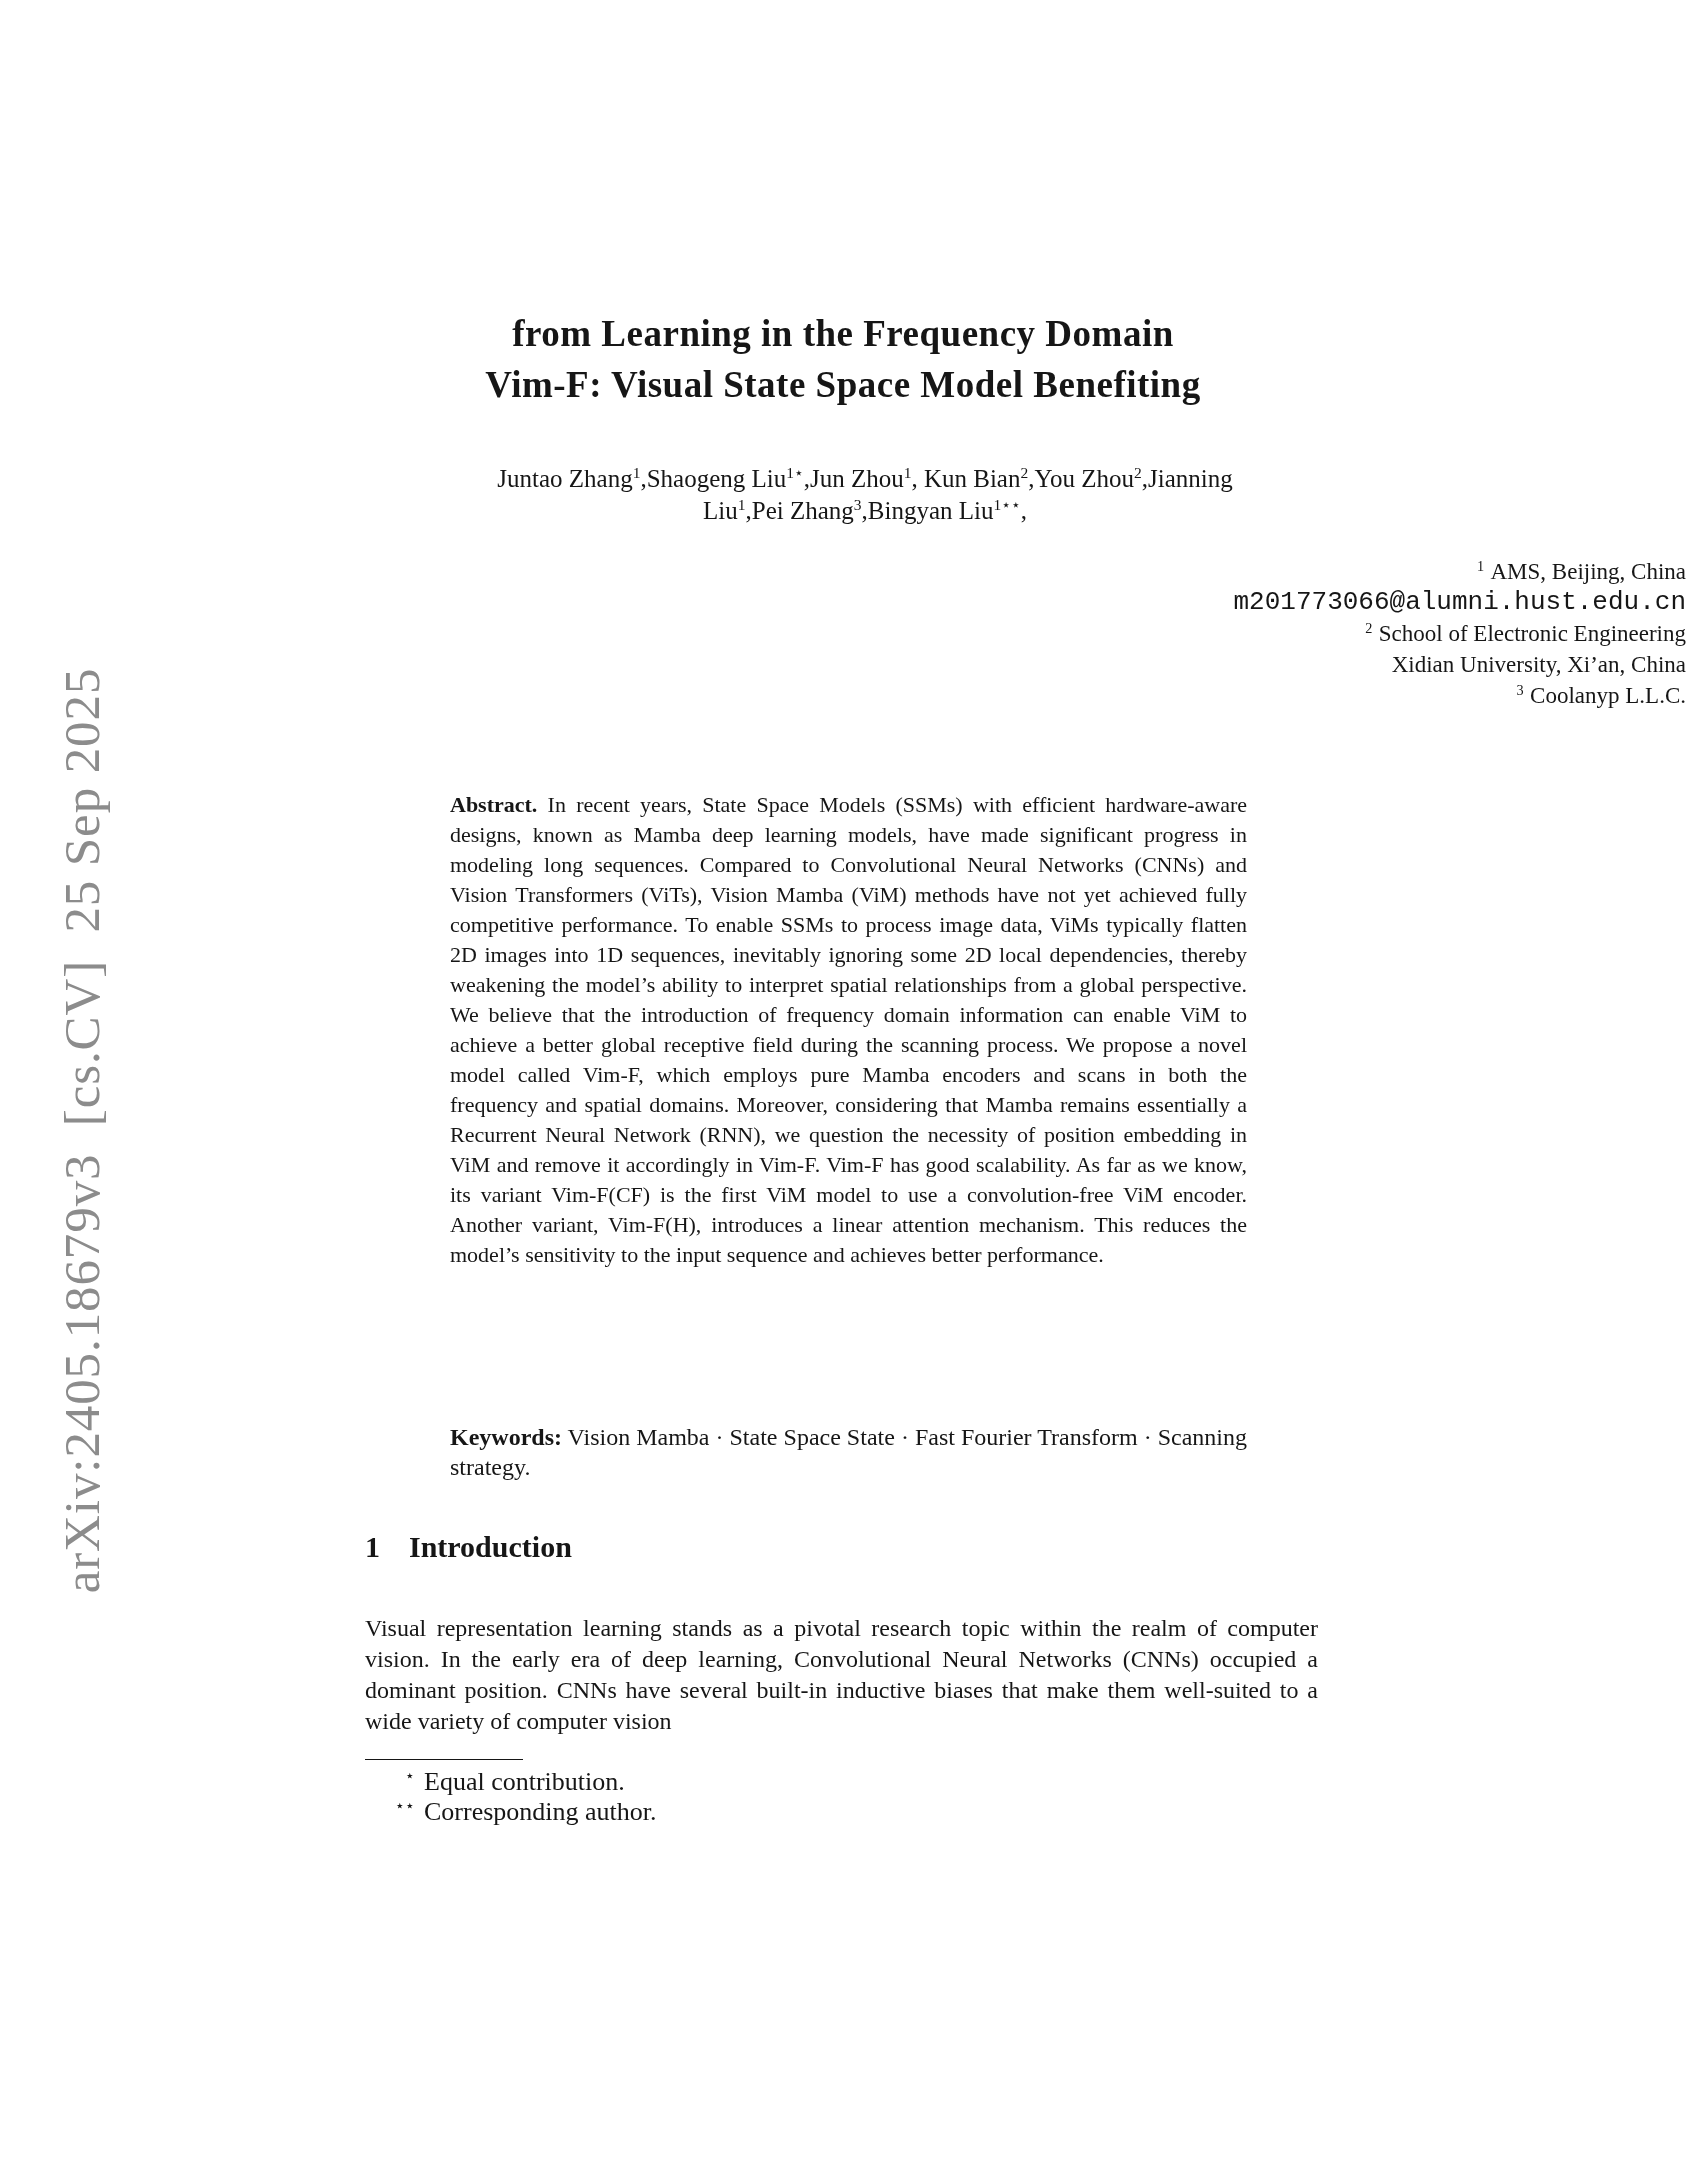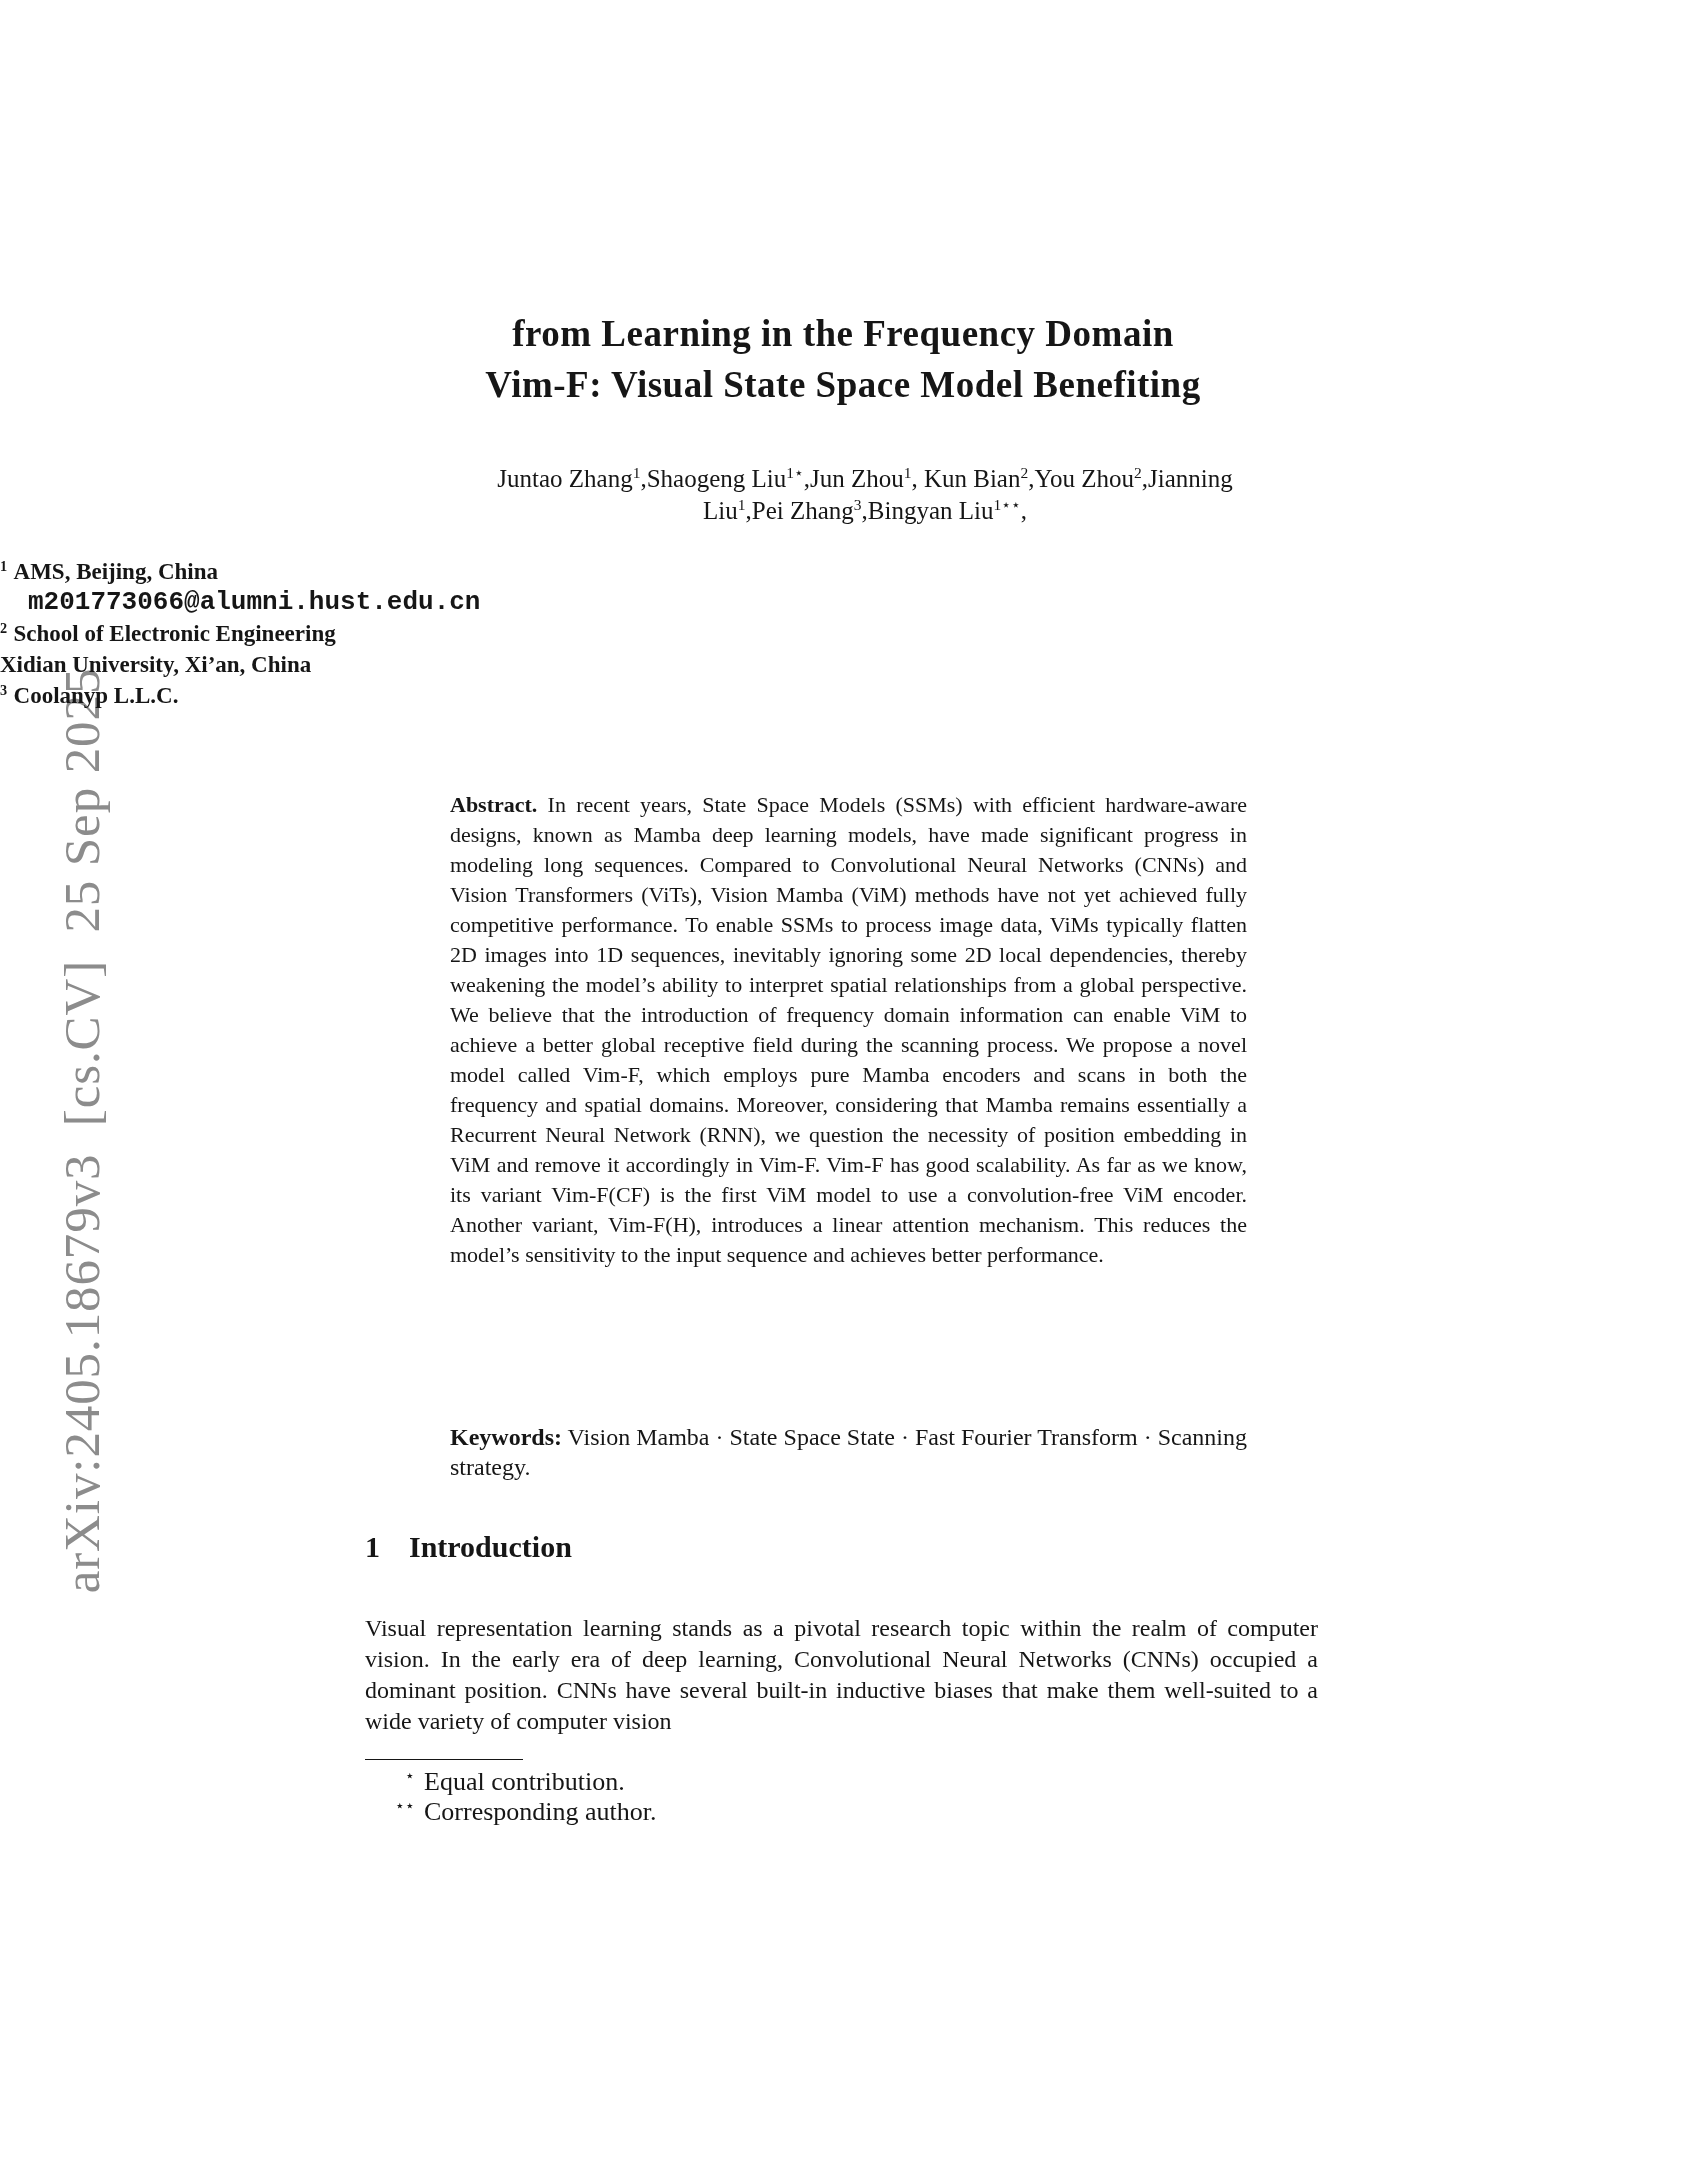--- a/index.html
+++ b/index.html
@@ -56,24 +56,23 @@
     font-size: 0.62em;
     vertical-align: 0.55em;
     line-height: 0;
   }
 
   .affils {
     position: absolute;
     top: 556px;
     left: 0;
     width: 100%;
-    text-align: left;
+    text-align: right;
     font-size: 23px;
     line-height: 31px;
-    font-weight: bold;
   }
   .affil-line sup.s { margin-right: 6.4px; }
   .mono {
     font-family: "Liberation Mono", monospace;
     font-size: 26px;
     padding-left: 28px;
   }
 
   .abstract {
     position: absolute;

